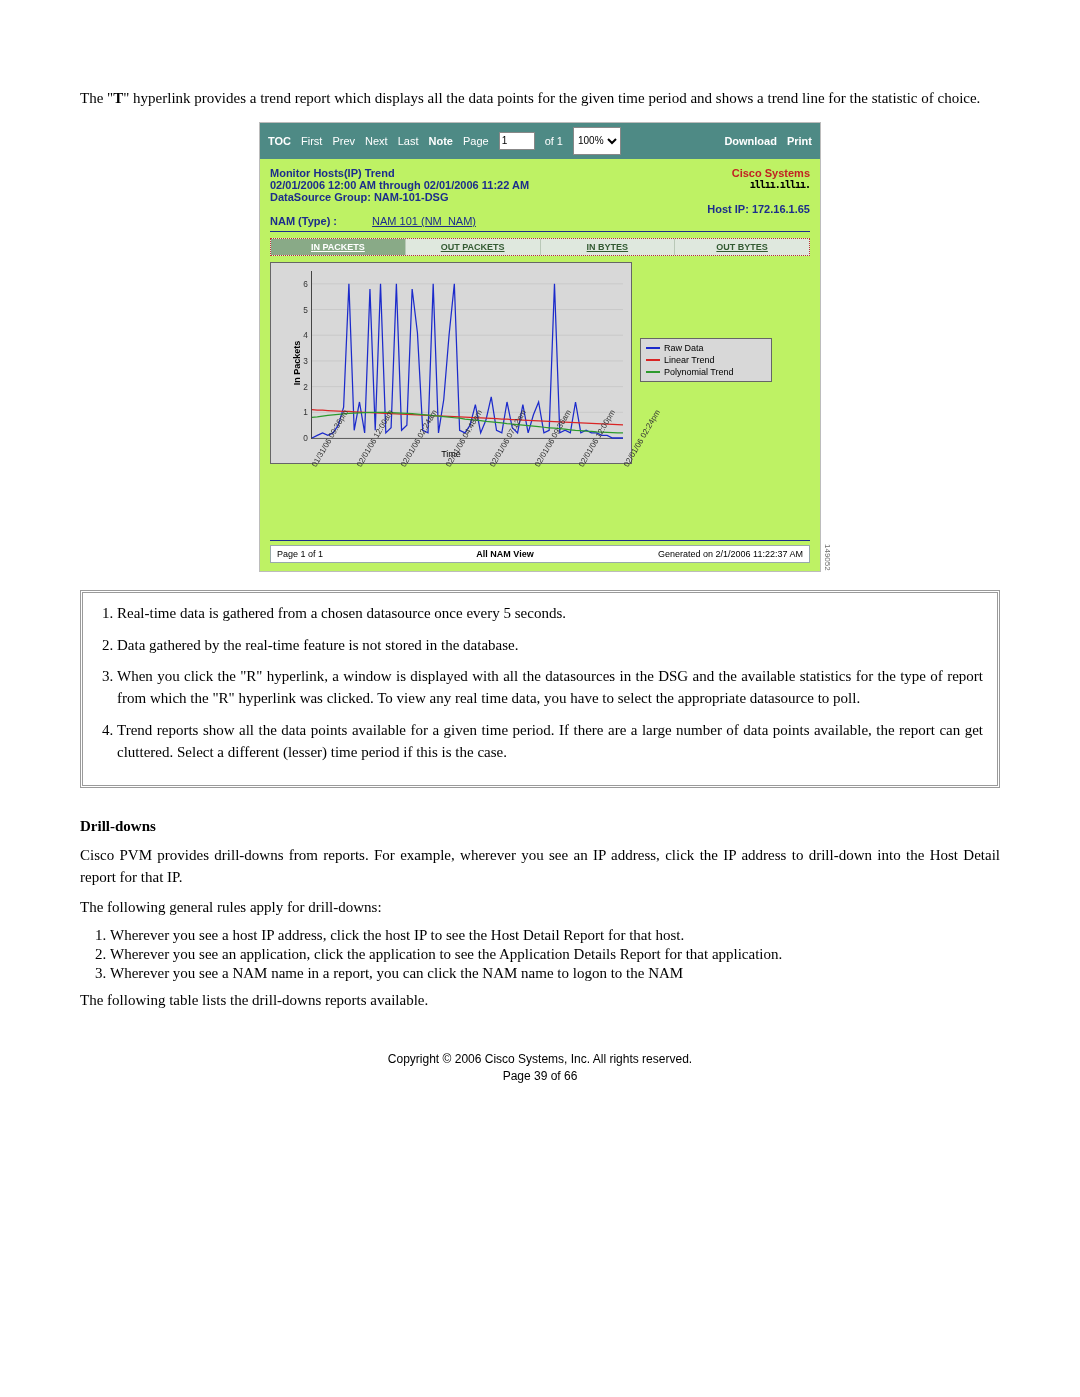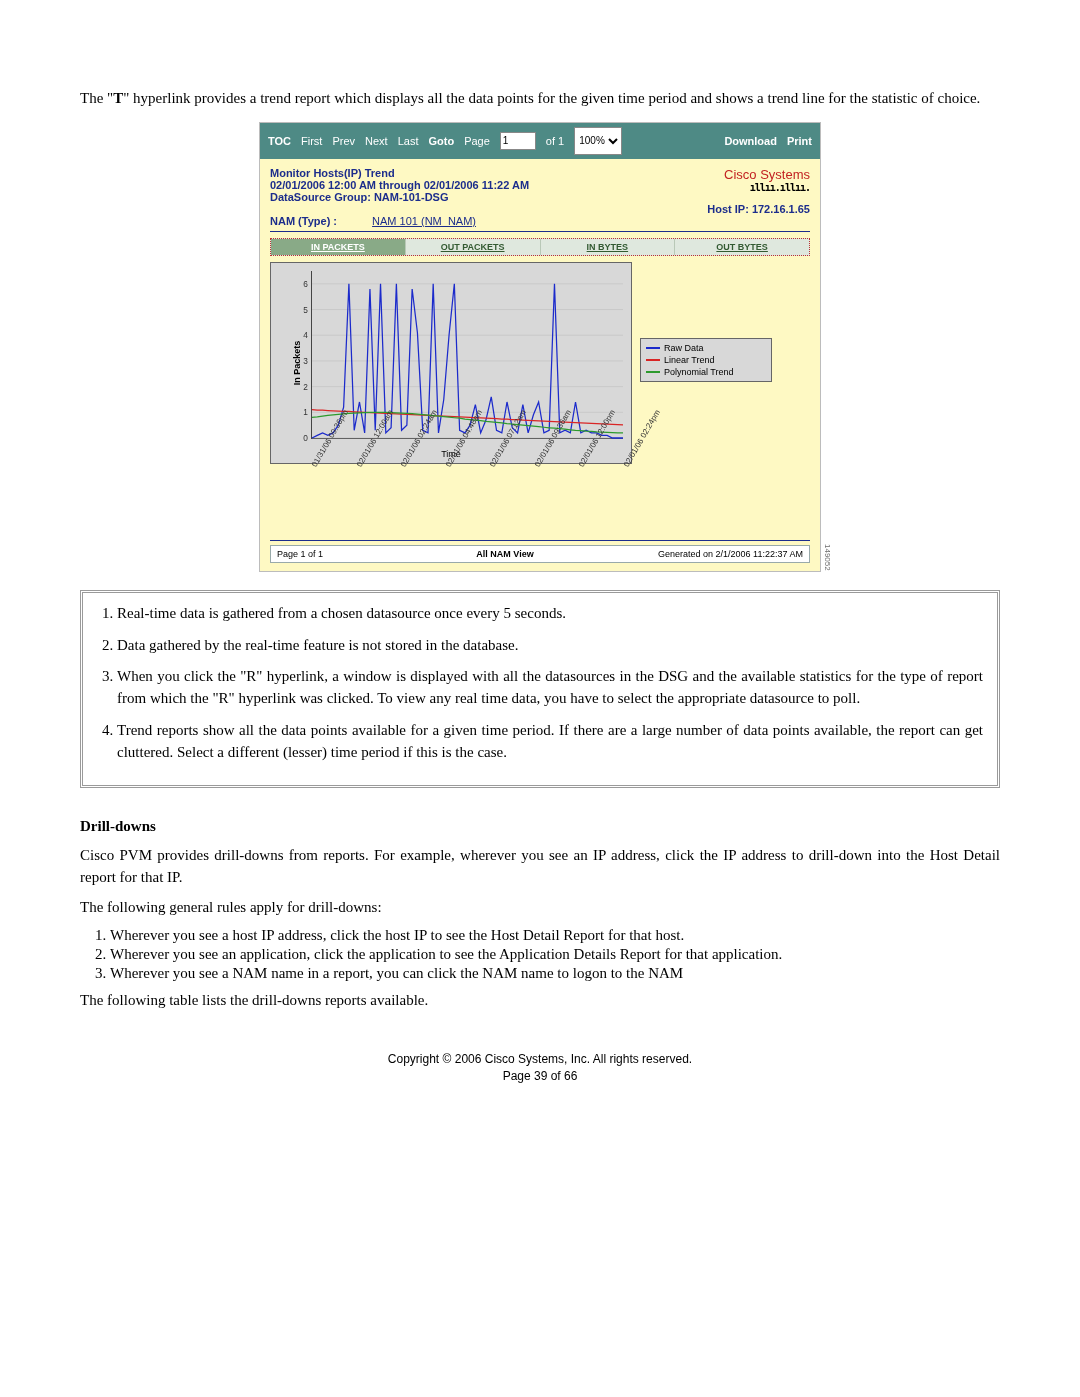--- a/index.html
+++ b/index.html
@@ -11,21 +11,21 @@
     background: #fff;
     width: 920px;
   }
   p { text-align: justify; margin: 8px 0; line-height: 1.45; }
   .bold { font-weight: bold; }
 
   
   .screenshot {
     width: 560px;
     margin: 12px auto 18px auto;
-    background: #fef9c3;
+    background: #bef264;
     border: 1px solid #bcbcbc;
     position: relative;
     font-family: Arial, Helvetica, sans-serif;
   }
   .side-number {
     position: absolute;
     right: -12px;
     bottom: 0;
     font-size: 8px;
     color: #6d6d6d;
@@ -46,21 +46,21 @@
     width: 30px; height: 14px; font-size: 10px; padding:1px 2px; border:1px solid #888; background:#fff; color:#000;
   }
   .ss-toolbar select.zoom {
     font-size:10px; height:28px; border:1px solid #888; background:#fff; color:#000;
   }
   .ss-header { padding: 8px 10px 2px 10px; font-size: 11px; color:#1c2d8c; }
   .ss-header .row { display:flex; justify-content:space-between; }
   .ss-header .title { font-weight:bold; }
   .ss-header .link { color:#1c2d8c; text-decoration: underline; margin-left: 32px; }
   .cisco-logo { text-align:right; }
-  .cisco-logo .txt { color:#c22222; font-size:13px; font-weight:normal; }
+  .cisco-logo .txt { color:#c22222; font-size:11px; font-weight:bold; }
   .cisco-logo .bars { font-family: monospace; letter-spacing:-1px; font-weight:bold; color:#000; font-size:10px;}
   .thin-underline { border-bottom:1px solid #1c2d8c; margin:2px 10px 0 10px; }
 
   .chart-wrap { margin: 6px 10px 10px 10px; }
   .tabs-row {
     background: #dfe8de;
     border: 1px dotted #bb3333;
     display:flex; gap:0; font-size:9px; text-align:center;
   }
   .tabs-row .tab {
@@ -126,21 +126,21 @@
 
 <div class="screenshot">
   <div class="side-number">149052</div>
 
   <div class="ss-toolbar">
     <span class="nav-item toc">TOC</span>
     <span class="nav-item">First</span>
     <span class="nav-item">Prev</span>
     <span class="nav-item">Next</span>
     <span class="nav-item">Last</span>
-    <span class="nav-item bold">Goto</span>
+    <span class="nav-item bold">Note</span>
     <span>Page</span>
     <input class="page" value="1" style="">
     <span>of 1</span>
     <select class="zoom">
       <option>100%</option>
     </select>
     <span style="flex:1"></span>
     <span class="nav-item bold">Download</span>
     <span class="nav-item bold">Print</span>
   </div>

